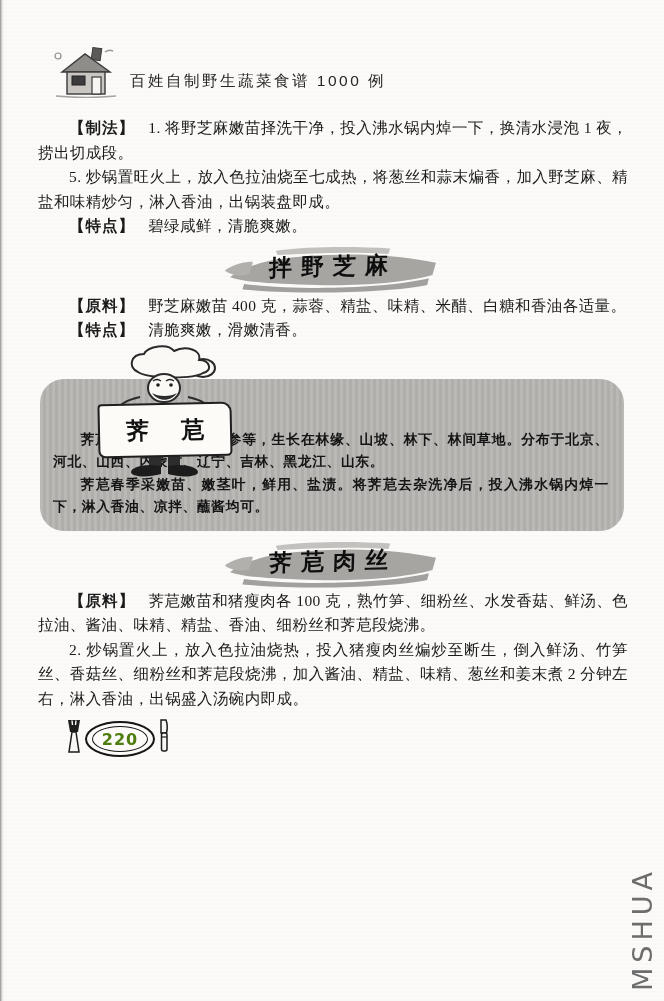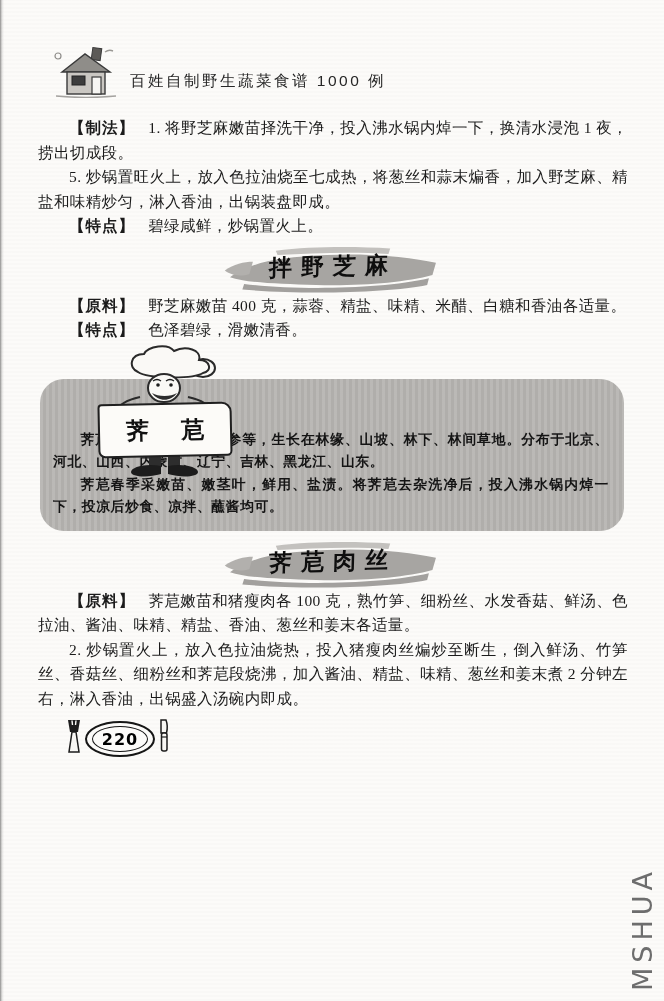--- a/index.html
+++ b/index.html
@@ -72,21 +72,21 @@
     color:#111;white-space:nowrap;
   }
   
   .footer{display:flex;align-items:center;margin:8px 0 0 27px;height:40px;}
   .plate{position:relative;width:66px;height:32px;border:2px solid #161616;border-radius:50%;
          display:flex;align-items:center;justify-content:center;margin:0 2px;background:#fcfbf9;}
   .plate-inner{position:absolute;left:5px;right:5px;top:3px;bottom:3px;border:1.5px solid #161616;border-radius:50%;}
   .page-num{
     position:relative;z-index:1;
     font-family:"DejaVu Sans","Liberation Sans",sans-serif;
-    font-size:16px;font-weight:bold;letter-spacing:1px;color:#000000;
+    font-size:16px;font-weight:bold;letter-spacing:1px;color:#4d7c0f;
   }
   
   .watermark{
     position:absolute;right:6px;bottom:10px;
     writing-mode:vertical-rl;transform:rotate(180deg);
     font-family:"DejaVu Sans","Liberation Sans",sans-serif;
     font-size:27px;letter-spacing:5px;color:#6d6d6d;font-weight:400;
   }
 </style>
 </head>
@@ -113,38 +113,38 @@
 
   <div class="content">
 
     <p class="bp first">
       <span class="p-label">【制法】</span><span>1. 将野芝麻嫩苗择洗干净，投入沸水锅内焯一下，换清水浸泡 1 夜，捞出切成段。</span>
     </p>
     <p class="bp">
       <span>5. 炒锅置旺火上，放入色拉油烧至七成热，将葱丝和蒜末煸香，加入野芝麻、精盐和味精炒匀，淋入香油，出锅装盘即成。</span>
     </p>
     <p class="bp">
-      <span class="p-label">【特点】</span><span>碧绿咸鲜，炒锅置火上。</span>
+      <span class="p-label">【特点】</span><span>碧绿咸鲜，清脆爽嫩。</span>
     </p>
 
     <div class="banner">
       <svg class="banner-brush" viewBox="0 0 250 46" preserveAspectRatio="none">
         <path d="M60,6 C100,2 150,2 190,4 L188,9 C150,7 104,8 62,10 Z" fill="#c3c1be"></path>
         <path d="M8,30 C28,18 58,12 118,10 C168,8 214,12 242,17 L238,28 C206,35 156,38 106,37 C62,36 26,35 8,30 Z" fill="#a7a5a2"></path>
         <path d="M24,36 C80,42 180,41 234,31 L232,37 C190,44 90,46 22,41 Z" fill="#93918e" opacity=".85"></path>
         <path d="M2,24 C12,18 24,16 34,16 L30,27 C20,30 8,28 2,24 Z" fill="#b2b0ad"></path>
       </svg>
       <span class="banner-title">拌野芝麻</span>
     </div>
 
     <p class="bp">
       <span class="p-label">【原料】</span><span>野芝麻嫩苗 400 克，蒜蓉、精盐、味精、米醋、白糖和香油各适量。</span>
     </p>
     <p class="bp">
-      <span class="p-label">【特点】</span><span>色泽碧绿，滑嫩清香。</span>
+      <span class="p-label">【特点】</span><span>清脆爽嫩，滑嫩清香。</span>
     </p>
 
     <div class="info-box">
       <div class="chef">
         <svg viewBox="0 0 200 140">
           <g stroke="#2a2a2a" stroke-width="2" fill="#faf9f6">
             <path d="M78,52 C64,55 56,61 54,67" fill="none"></path>
             <path d="M126,52 C140,55 148,61 150,67" fill="none"></path>
             <circle cx="55" cy="69" r="6"></circle>
             <circle cx="149" cy="69" r="6"></circle>
@@ -159,35 +159,35 @@
           <rect x="87" y="104" width="12" height="17" fill="#2d2d2d"></rect>
           <rect x="106" y="104" width="12" height="17" fill="#2d2d2d"></rect>
           <path d="M99,121 C84,118 69,122 69,127 C69,132 86,133 99,129 Z" fill="#1c1c1c"></path>
           <path d="M106,121 C121,118 136,122 136,127 C136,132 119,133 106,129 Z" fill="#1c1c1c"></path>
         </svg>
         <div class="chef-sign">
           <span class="sign-text">荠苨</span>
         </div>
       </div>
       <p class="info-p">荠苨，又称甜桔梗、杏参等，生长在林缘、山坡、林下、林间草地。分布于北京、河北、山西、内蒙古、辽宁、吉林、黑龙江、山东。</p>
-      <p class="info-p">荠苨春季采嫩苗、嫩茎叶，鲜用、盐渍。将荠苨去杂洗净后，投入沸水锅内焯一下，投凉后炒食、凉拌、蘸酱均可。</p>
+      <p class="info-p">荠苨春季采嫩苗、嫩茎叶，鲜用、盐渍。将荠苨去杂洗净后，投入沸水锅内焯一下，淋入香油、凉拌、蘸酱均可。</p>
     </div>
 
     <div class="banner" style="margin-top:10px;">
       <svg class="banner-brush" viewBox="0 0 250 46" preserveAspectRatio="none">
         <path d="M60,6 C100,2 150,2 190,4 L188,9 C150,7 104,8 62,10 Z" fill="#c3c1be"></path>
         <path d="M8,30 C28,18 58,12 118,10 C168,8 214,12 242,17 L238,28 C206,35 156,38 106,37 C62,36 26,35 8,30 Z" fill="#a7a5a2"></path>
         <path d="M24,36 C80,42 180,41 234,31 L232,37 C190,44 90,46 22,41 Z" fill="#93918e" opacity=".85"></path>
         <path d="M2,24 C12,18 24,16 34,16 L30,27 C20,30 8,28 2,24 Z" fill="#b2b0ad"></path>
       </svg>
       <span class="banner-title">荠苨肉丝</span>
     </div>
 
     <p class="bp">
-      <span class="p-label">【原料】</span><span>荠苨嫩苗和猪瘦肉各 100 克，熟竹笋、细粉丝、水发香菇、鲜汤、色拉油、酱油、味精、精盐、香油、葱丝和姜末各适量。</span>
+      <span class="p-label">【原料】</span><span>荠苨嫩苗和猪瘦肉各 100 克，熟竹笋、细粉丝、水发香菇、鲜汤、色拉油、酱油、味精、精盐、香油、细粉丝和荠苨段烧沸。</span>
     </p>
     <p class="bp">
       <span>2. 炒锅置火上，放入色拉油烧热，投入猪瘦肉丝煸炒至断生，倒入鲜汤、竹笋丝、香菇丝、细粉丝和荠苨段烧沸，加入酱油、精盐、味精、葱丝和姜末煮 2 分钟左右，淋入香油，出锅盛入汤碗内即成。</span>
     </p>
 
     <div class="footer">
       <span>
         <svg width="18" height="36" viewBox="0 0 18 36">
           <polygon points="3,1 15,1 13,13 5,13" fill="#1d1d1d"></polygon>
           <line x1="7" y1="1.5" x2="7.5" y2="6" stroke="#fcfbf9" stroke-width="1.4"></line>

